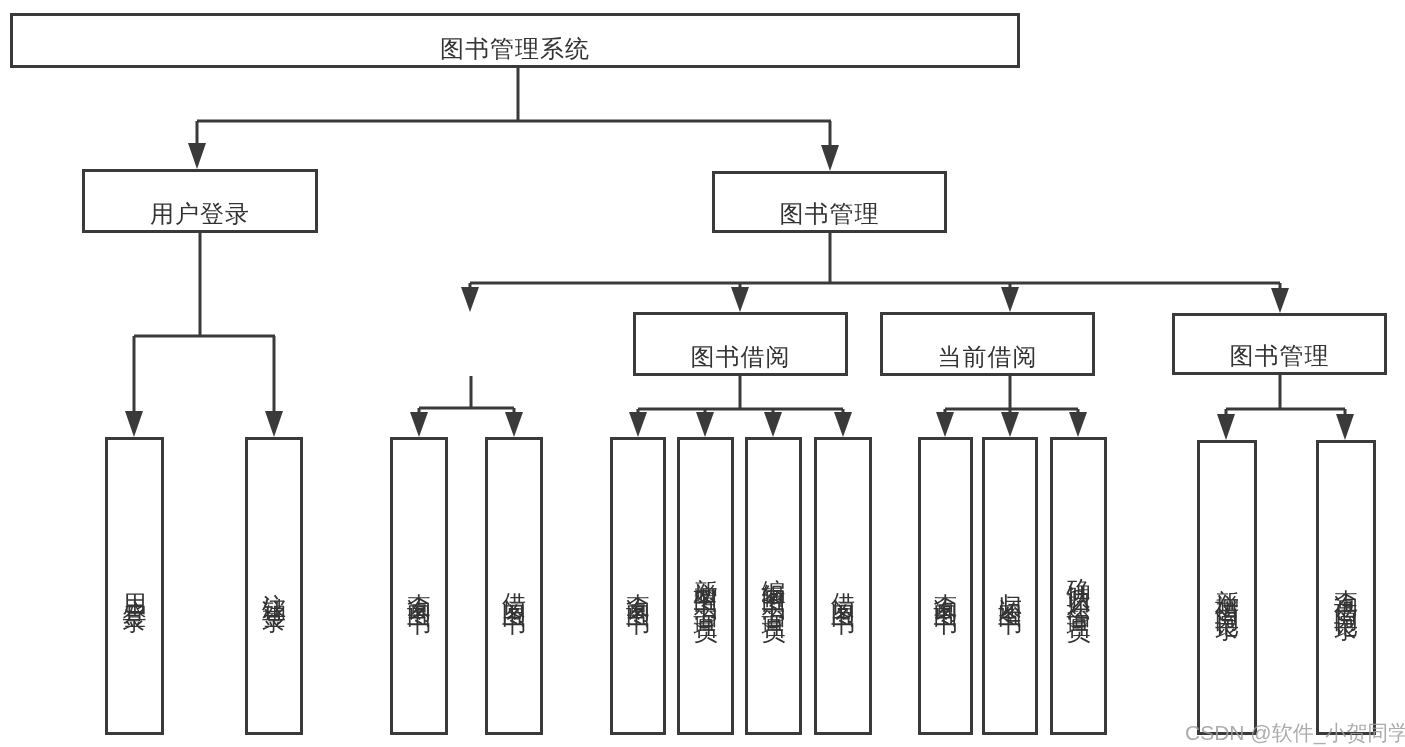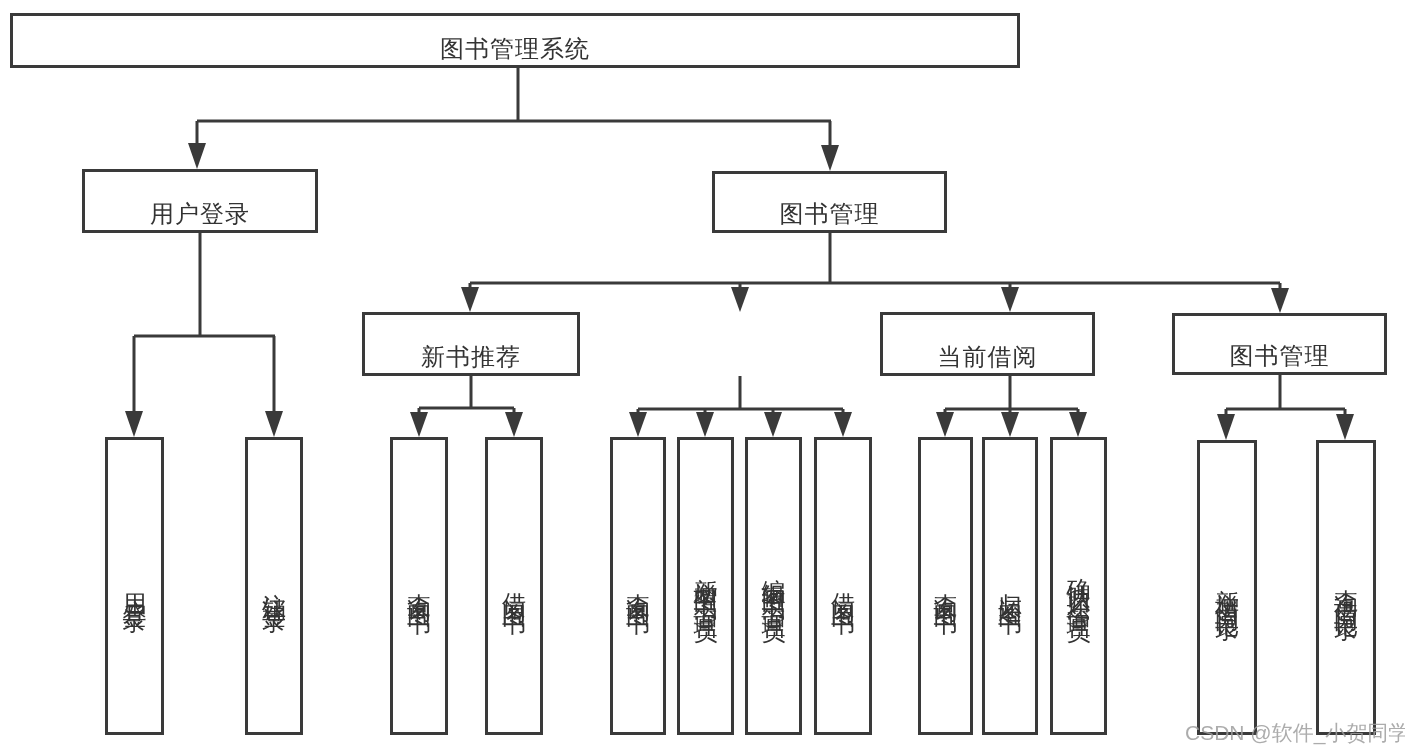--- a/index.html
+++ b/index.html
@@ -113,22 +113,22 @@
     <span>图书管理系统</span>
   </div>
 
   <div class="hbox" style="left:82px;top:169px;width:236px;height:64px">
     <span>用户登录</span>
   </div>
   <div class="hbox" style="left:712px;top:171px;width:235px;height:62px">
     <span>图书管理</span>
   </div>
 
-  <div class="hbox" style="left:362px;top:312px;width:218px;height:64px">
-    <span>新书推荐</span>
+  <div class="hbox" style="left:633px;top:312px;width:215px;height:64px">
+    <span>图书借阅</span>
   </div>
   <div class="hbox" style="left:880px;top:312px;width:215px;height:64px">
     <span>当前借阅</span>
   </div>
   <div class="hbox" style="left:1172px;top:313px;width:215px;height:62px">
     <span>图书管理</span>
   </div>
 
   <div class="vbox" style="left:105px;top:437px;width:59px;height:298px">
     <span class="vtext">用户登录</span>

